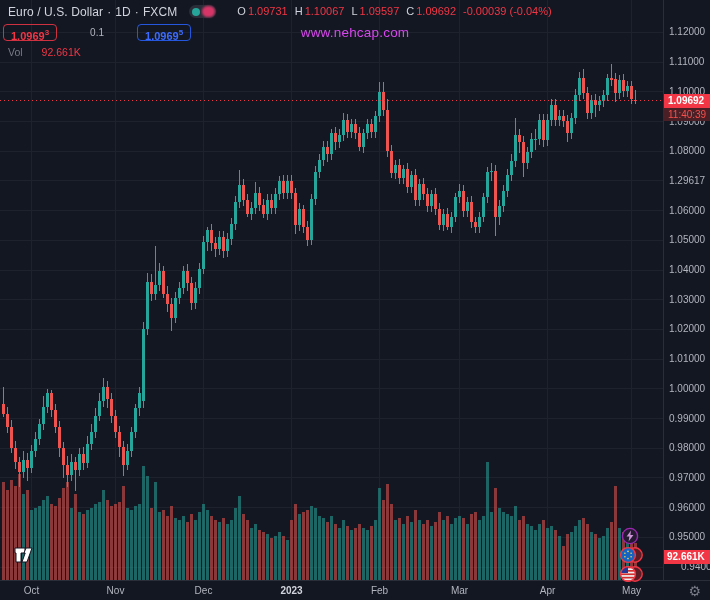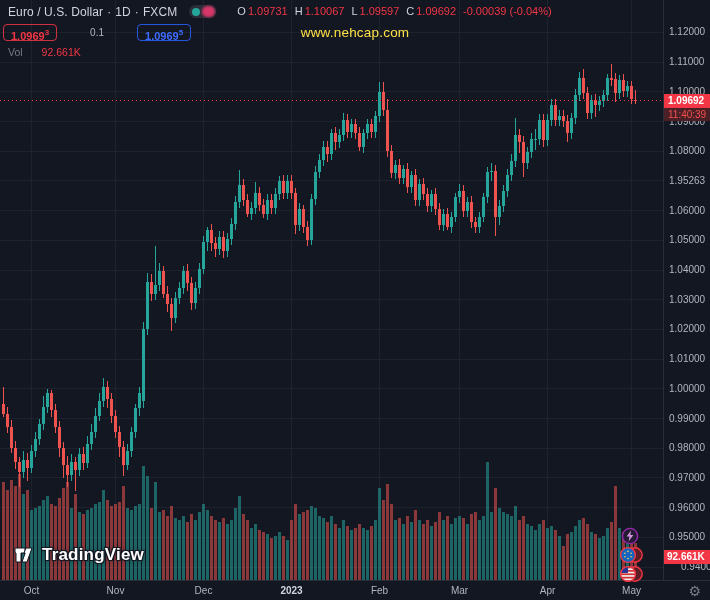--- a/index.html
+++ b/index.html
@@ -15,21 +15,21 @@
   .ohlc{display:flex;align-items:center;font-size:11px;}
   .ohlc .k{color:#d1d4dc;margin:0 2px 0 7px;}
   .ohlc .v{color:#f23645;}
   .ohlc .chg{color:#f23645;margin-left:7px;}
   .row2{position:absolute;top:24px;left:3px;display:flex;align-items:center;z-index:5;gap:28px;}
   .qbox{height:15px;line-height:15px;padding:0 7px;border-radius:4px;font-size:11px;font-weight:700;}
   .qbox sup{font-size:8px;}
   .bid{border:1px solid rgba(242,54,69,.85);color:#f23645;}
   .ask{border:1px solid rgba(41,98,255,.85);color:#3d6bff;}
   .spread{color:#b2b5be;font-size:10px;margin:0 5px;}
-  .watermark{position:absolute;top:25px;left:0;width:710px;text-align:center;color:#fde047;
+  .watermark{position:absolute;top:25px;left:0;width:710px;text-align:center;color:#d946ef;
              font-size:13.5px;z-index:4;letter-spacing:.2px;}
   .row3{position:absolute;top:46px;left:8px;display:flex;align-items:center;font-size:10.5px;z-index:5;}
   .row3 .k{color:#787b86;margin-right:19px;}
   .row3 .v{color:#f23645;}
   
   .tvlogo{position:absolute;left:13px;top:544px;display:flex;align-items:center;gap:7px;z-index:6;}
   .tvlogo .txt{color:#fff;font-size:17px;font-weight:700;letter-spacing:.2px;
     text-shadow:1px 1px 0 #131722,-1px -1px 0 #131722,1px -1px 0 #131722,-1px 1px 0 #131722,0 0 4px #131722;}
   
   .sideicons{position:absolute;left:618px;top:527px;width:30px;z-index:6;display:flex;flex-direction:column;gap:1px;}
@@ -599,21 +599,20 @@
     <span class="v">92.661K</span>
   </div>
 
   <div class="tvlogo">
     <svg width="22" height="22" viewBox="0 0 22 22">
       <g fill="#ffffff" stroke="#131722" stroke-width="1">
         <path d="M2 4 h10 v5 h-4 v9 h-5 v-9 H2 z"></path>
         <path d="M13 4 h6 l-5 14 h-5 l3.2 -9 h-1.2 z"></path>
       </g>
     </svg>
-    <span class="txt">TradingView</span>
   </div>
 
   <div class="sideicons">
     <svg width="26" height="18" viewBox="0 0 26 18">
       <circle cx="12" cy="9" r="7.6" fill="#241b33" stroke="#9c27b0" stroke-width="1.4"></circle>
       <polygon points="13,3.6 8.6,9.6 11.4,9.6 10.6,14.4 15.4,8 12.4,8" fill="#ce93d8"></polygon>
     </svg>
     <svg width="26" height="18" viewBox="0 0 26 18">
       <circle cx="17" cy="9" r="7.2" fill="#5c1e24" stroke="#f23645" stroke-width="1.4"></circle>
       <circle cx="10" cy="9" r="7.4" fill="#1565c0" stroke="#f23645" stroke-width="1.4"></circle>
@@ -650,21 +649,21 @@
     <div class="lastlabel">
       <div class="price">1.09692</div>
       <div class="cd">11:40:39</div>
     </div>
     <div class="vollabel">92.661K</div>
   <div class="ptick" style="top: 26.4px;">1.12000</div>
       <div class="ptick" style="top: 56.1px;">1.11000</div>
       <div class="ptick" style="top: 85.8px;">1.10000</div>
       <div class="ptick" style="top: 115.5px;">1.09000</div>
       <div class="ptick" style="top: 145.2px;">1.08000</div>
-      <div class="ptick" style="top: 174.9px;">1.95263</div>
+      <div class="ptick" style="top: 174.9px;">1.29617</div>
       <div class="ptick" style="top: 204.6px;">1.06000</div>
       <div class="ptick" style="top: 234.3px;">1.05000</div>
       <div class="ptick" style="top: 264px;">1.04000</div>
       <div class="ptick" style="top: 293.7px;">1.03000</div>
       <div class="ptick" style="top: 323.4px;">1.02000</div>
       <div class="ptick" style="top: 353.1px;">1.01000</div>
       <div class="ptick" style="top: 382.8px;">1.00000</div>
       <div class="ptick" style="top: 412.5px;">0.99000</div>
       <div class="ptick" style="top: 442.2px;">0.98000</div>
       <div class="ptick" style="top: 471.9px;">0.97000</div>

